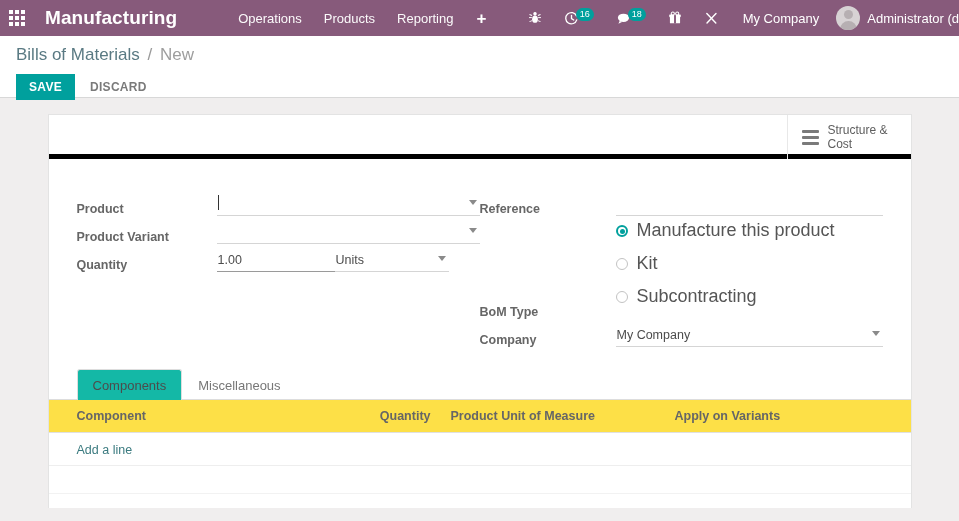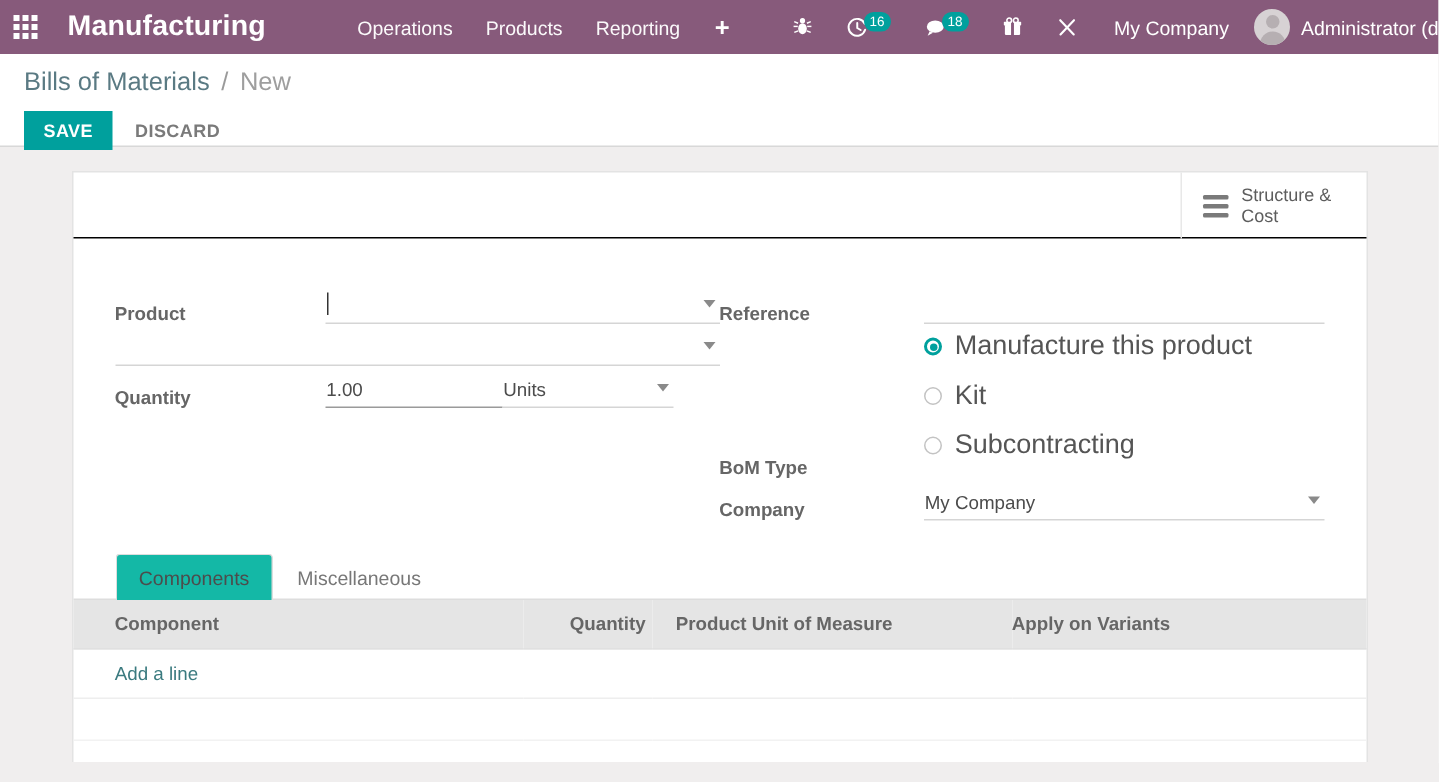--- a/index.html
+++ b/index.html
@@ -124,21 +124,21 @@
     width: 864px;
     margin: 0 auto;
     border: 1px solid #e3e3e3;
     min-height: 420px;
     position: relative;
   }
 
   
   .stat-bar {
     display: flex; justify-content: flex-end;
-    border-bottom: 1px solid #000000;
+    border-bottom: 5px solid #000000;
     height: 44px;
   }
   .stat-button {
     display: flex; align-items: center; gap: 9px;
     border-left: 1px solid #e8e8e8;
     padding: 0 16px 0 14px;
     cursor: pointer; height: 44px;
     min-width: 124px;
   }
   .stat-icon { display: flex; flex-direction: column; gap: 3px; }
@@ -232,21 +232,21 @@
     border-top: 1px solid #dddddd;
     border-radius: 3px 3px 0 0;
   }
 
   
   .line-table { width: 100%; border-collapse: collapse; }
   .line-table thead th {
     font-size: 12.5px; font-weight: bold; color: #666666;
     text-align: left; padding: 9px 4px 9px 4px;
     border-bottom: 1px solid #e0e0e0;
-    background: #e5e5e5;
+    background: #fde047;
     white-space: nowrap;
   }
   .th-component { padding-left: 28px !important; width: 300px; }
   .th-quantity  { text-align: right !important; width: 86px; }
   .th-uom       { padding-left: 16px !important; width: 240px; }
   .th-variants  { padding-left: 0px !important; }
   .addline-row td {
     padding: 7px 4px 7px 28px;
     border-bottom: 1px solid #eeeeee;
   }
@@ -387,20 +387,21 @@
           <div class="form-row">
             <div class="flabel">Product</div>
             <div class="fvalue">
               <input class="input-line" type="text" value="" style="">
               <span class="caret"></span>
               <span class="dd-arrow"></span>
             </div>
           </div>
 
           <div class="form-row">
+            <div class="flabel">Product Variant</div>
             <div class="fvalue">
               <input class="input-line" type="text" value="" style="">
               <span class="dd-arrow"></span>
             </div>
           </div>
 
           <div class="form-row">
             <div class="flabel">Quantity</div>
             <div class="fvalue">
               <div class="qty-wrap">

